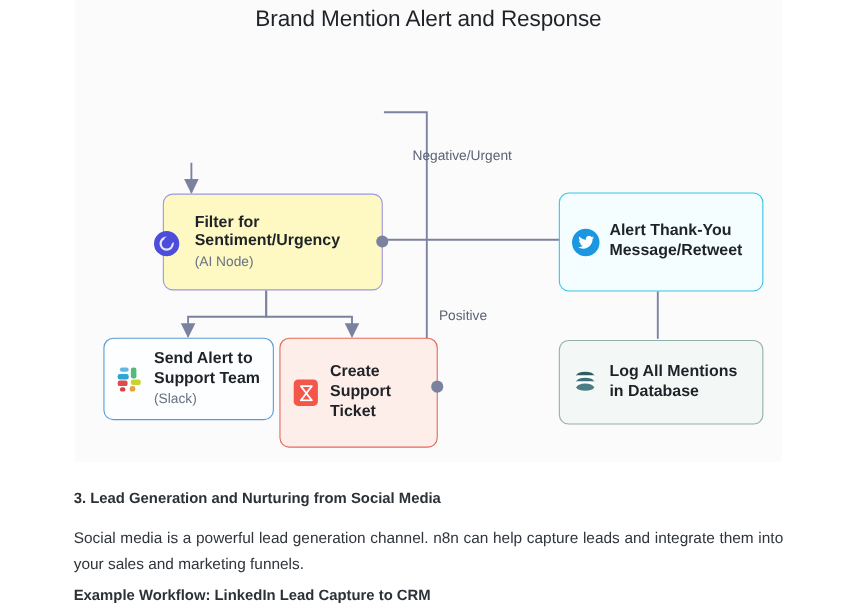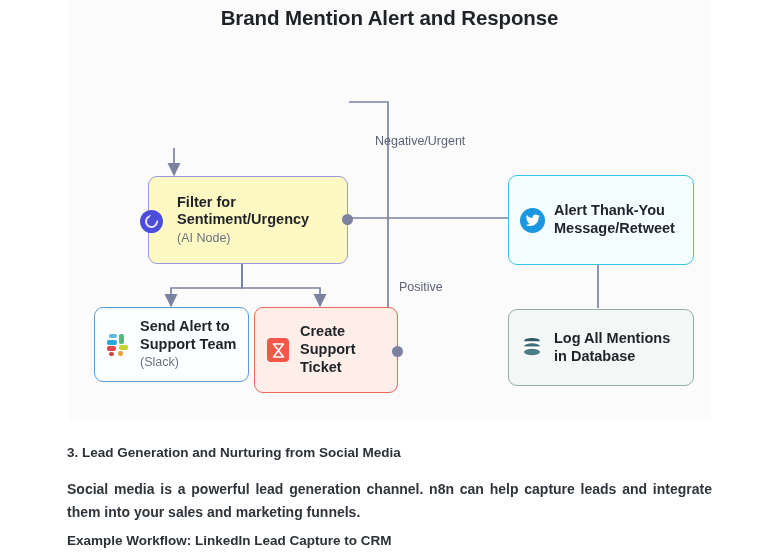--- a/index.html
+++ b/index.html
@@ -26,21 +26,21 @@
     background: #fbfbfc;
   }
 
   #diagram-title {
     position: absolute;
     left: 0;
     top: 6px;
     width: 643px;
     text-align: center;
     font-size: 20.5px;
-    font-weight: bold;
+    font-weight: normal;
     letter-spacing: -0.1px;
     color: #1f2328;
   }
 
   
   #edge-layer {
     position: absolute;
     left: 0;
     top: 0;
     width: 643px;
@@ -209,21 +209,20 @@
   .twitter-icon svg { display:block; }
 
   .db-icon { width: 24px; height: 24px; display:block; }
 
   
   .doc-text {
     position: absolute;
     left: 67px;
     width: 645px;
     color: #2c3137;
-    font-weight: bold;
   }
   .doc-h3 {
     font-size: 13.5px;
     font-weight: bold;
     top: 445px;
   }
   .doc-p {
     font-size: 14px;
     line-height: 1.62;
     top: 478px;
@@ -294,21 +293,21 @@
           <span class="sl-f"></span>
         <span class="sl-g"></span>
       </div>
     </div>
     <div class="node-text">
       <div class="node-title">Send Alert to Support Team</div>
       <div class="node-sub">(Slack)</div>
     </div>
   </div>
 
-  <div class="node ticket" style="left:186px; top:307px; width:144px; height:86px;">
+  <div class="node ticket" style="left:186px; top:307px; width:144px; height:100px;">
     <div class="node-icon">
       <div class="ticket-icon">
         <svg width="13" height="15" viewBox="0 0 13 15">
           <path d="M1.5,1 L11.5,1 L6.5,7.5 L11.5,14 L1.5,14 L6.5,7.5 Z" fill="none" stroke="#ffffff" stroke-width="1.6" stroke-linejoin="round"></path>
         </svg>
       </div>
     </div>
     <div class="node-text">
       <div class="node-title">Create Support Ticket</div>
     </div>

